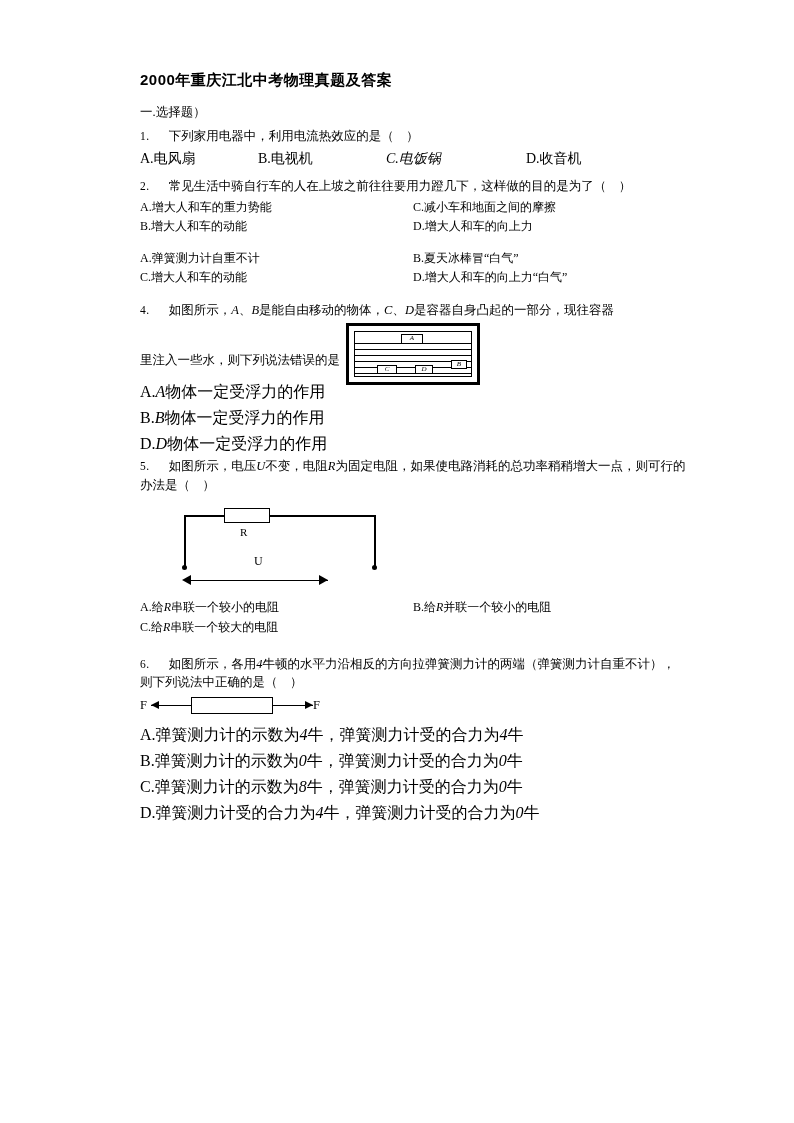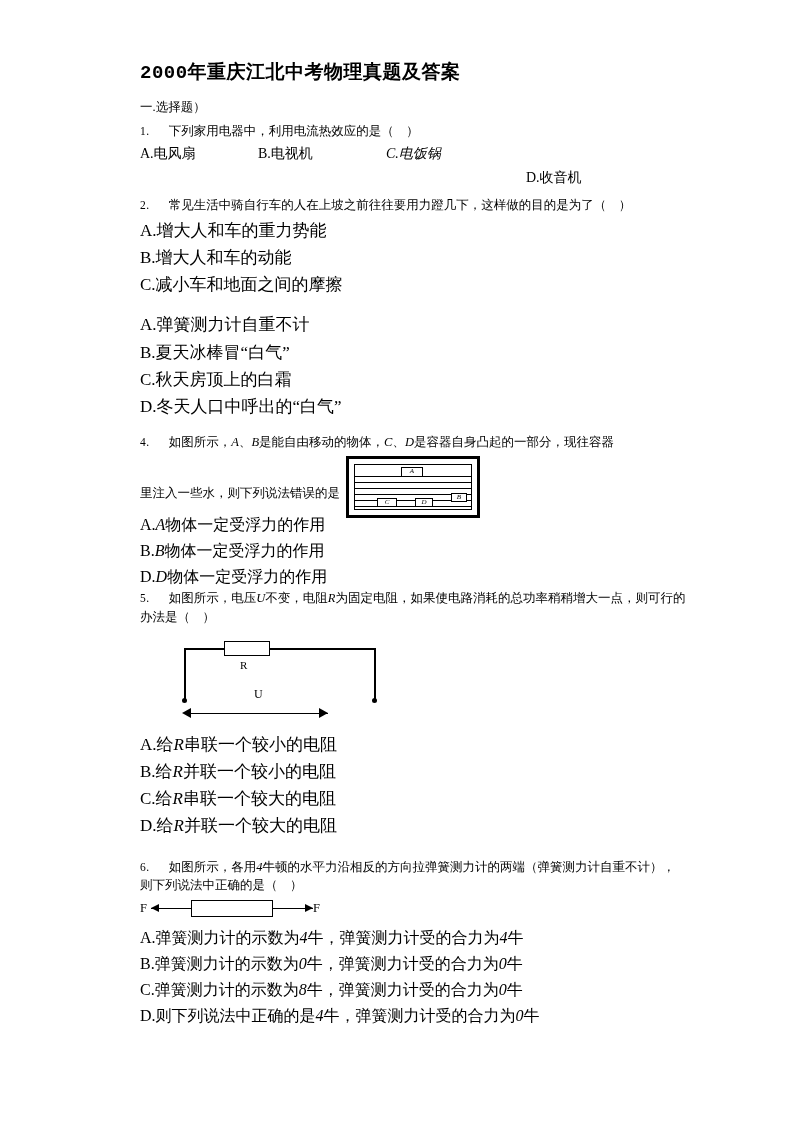--- a/index.html
+++ b/index.html
@@ -17,25 +17,25 @@
   }
   .page {
     position: absolute;
     left: 0; top: 0;
     width: 794px;
     height: 1123px;
     box-sizing: border-box;
     padding: 55px 108px 0 140px;
   }
   .doc-title {
-    font-family: Liberation Mono, monospace;
-    font-size: 19px;
+    font-family: Liberation Sans, sans-serif;
+    font-size: 15px;
     font-weight: bold;
     letter-spacing: 0.5px;
-    margin: 4px 0 14px 0;
+    margin: 16px 0 14px 0;
     text-align: left;
   }
   .section-head {
     font-size: 12.5px;
     font-weight: normal;
     margin: 0 0 6px 0;
   }
   .q {
     margin: 0 0 2px 0;
     font-size: 12.5px;
@@ -44,37 +44,36 @@
   .q-num {
     font-size: 11.5px;
     letter-spacing: 0.5px;
   }
   .q-body {
     font-size: 12.5px;
   }
   .opts-grid2 {
     display: flex;
     flex-wrap: wrap;
-    font-size: 17px;
+    font-size: 12px;
     line-height: 1.6;
-    flex-direction: column;
   }
   .opts-grid2 > div {
     width: 50%;
     box-sizing: border-box;
   }
   .opts-row4 {
     display: flex;
     font-size: 14px;
     line-height: 1.6;
   }
   .opts-row4 > div:nth-child(1) { width: 118px; }
   .opts-row4 > div:nth-child(2) { width: 128px; }
   .opts-row4 > div:nth-child(3) { width: 140px; font-style: italic; }
-  .opts-row4 > div:nth-child(4) { width: auto; margin-top: 24px; }
+  .opts-row4 > div:nth-child(4) { width: auto; }
   .opts-stack {
     font-size: 16px;
     line-height: 1.62;
   }
   .sp-sm { height: 7px; }
   .sp-md { height: 13px; }
   .sp-lg { height: 18px; }
   .ital {
     font-family: "Liberation Serif", serif;
     font-style: italic;
@@ -246,31 +245,32 @@
   </div>
 
   <div class="sp-sm"></div>
 
   <div class="q">
     <span class="q-num">2.</span>
     <span style="display:inline-block;width:16px"></span><span class="q-body">常见生活中骑自行车的人在上坡之前往往要用力蹬几下，这样做的目的是为了（　）</span>
   </div>
   <div class="opts-grid2">
     <div>A.增大人和车的重力势能</div>
+    <div>C.减小车和地面之间的摩擦</div>
     <div>B.增大人和车的动能</div>
-    <div>C.减小车和地面之间的摩擦</div>
+    <div>D.增大人和车的向上力</div>
   </div>
 
   <div class="sp-md"></div>
 
   <div class="opts-grid2">
     <div>A.弹簧测力计自重不计</div>
     <div>B.夏天冰棒冒“白气”</div>
-    <div>C.秋天房顶上的白霜</div>
-    <div>D.冬天人口中呼出的“白气”</div>
+    <div>C.增大人和车的动能</div>
+    <div>D.增大人和车的向上力“白气”</div>
   </div>
 
   <div class="sp-md"></div>
 
   <div class="q">
     <span class="q-num">4.</span>
     <span style="display:inline-block;width:16px"></span><span class="q-body">如图所示，</span><span class="ital">A</span><span>、</span><span class="ital">B</span><span>是能自由移动的物体，</span><span class="ital">C</span><span>、</span><span class="ital">D</span><span>是容器自身凸起的一部分，现往容器</span>
   </div>
 
   <div class="fig-vessel-wrap">
@@ -313,21 +313,20 @@
     <div class="arrow-line"></div>
     <div class="arrow-l"></div>
     <div class="arrow-r"></div>
     <div class="u-label">U</div>
   </div>
 
   <div class="opts-grid2">
     <div><span>A.给</span><span class="ital">R</span><span>串联一个较小的电阻</span></div>
     <div><span>B.给</span><span class="ital">R</span><span>并联一个较小的电阻</span></div>
     <div><span>C.给</span><span class="ital">R</span><span>串联一个较大的电阻</span></div>
-    <div><span>D.给</span><span class="ital">R</span><span>并联一个较大的电阻</span></div>
   </div>
 
   <div class="sp-lg"></div>
 
   <div class="q">
     <span class="q-num">6.</span>
     <span style="display:inline-block;width:16px"></span><span class="q-body">如图所示，各用</span><span class="ital">4</span><span>牛顿的水平力沿相反的方向拉弹簧测力计的两端（弹簧测力计自重不计），则下列说法中正确的是（　）</span>
   </div>
 
   <div class="inline-q6">
@@ -345,16 +344,16 @@
     </span>
     <span class="lab">F</span>
   </div>
 
   <div class="sp-sm"></div>
 
   <div class="opts-stack">
     <div><span>A.弹簧测力计的示数为</span><span class="ital">4</span><span>牛，弹簧测力计受的合力为</span><span class="ital">4</span><span>牛</span></div>
     <div><span>B.弹簧测力计的示数为</span><span class="ital">0</span><span>牛，弹簧测力计受的合力为</span><span class="ital">0</span><span>牛</span></div>
     <div><span>C.弹簧测力计的示数为</span><span class="ital">8</span><span>牛，弹簧测力计受的合力为</span><span class="ital">0</span><span>牛</span></div>
-    <div><span>D.则下列说法中正确的是</span><span class="ital">4</span><span>牛，弹簧测力计受的合力为</span><span class="ital">0</span><span>牛</span></div>
+    <div><span>D.弹簧测力计受的合力为</span><span class="ital">4</span><span>牛，弹簧测力计受的合力为</span><span class="ital">0</span><span>牛</span></div>
   </div>
 
 </div>
 
 </body></html>

